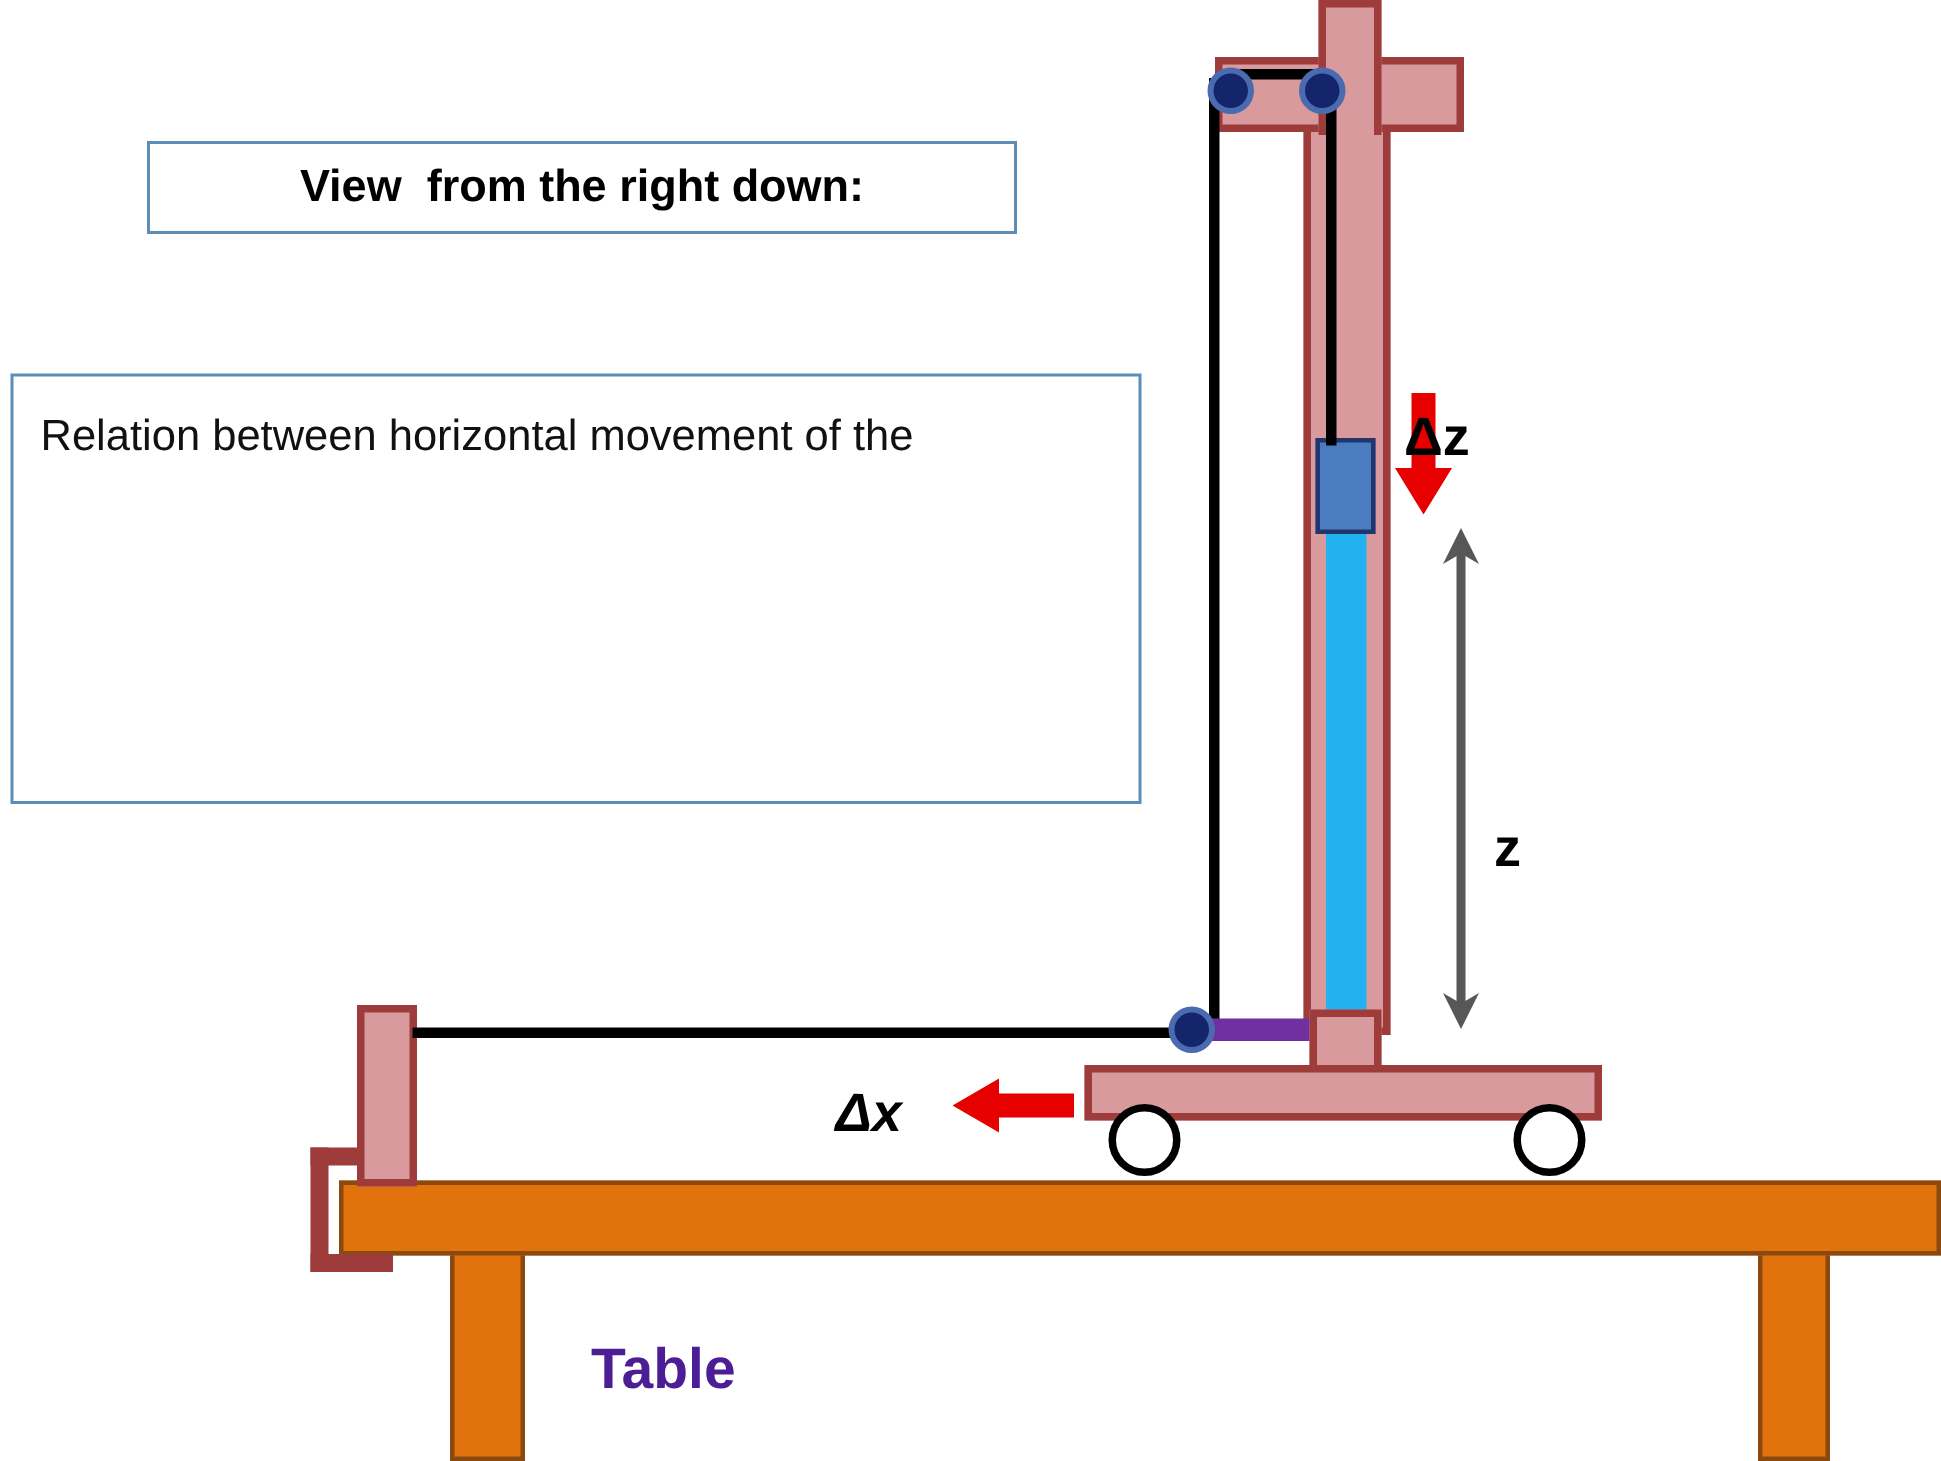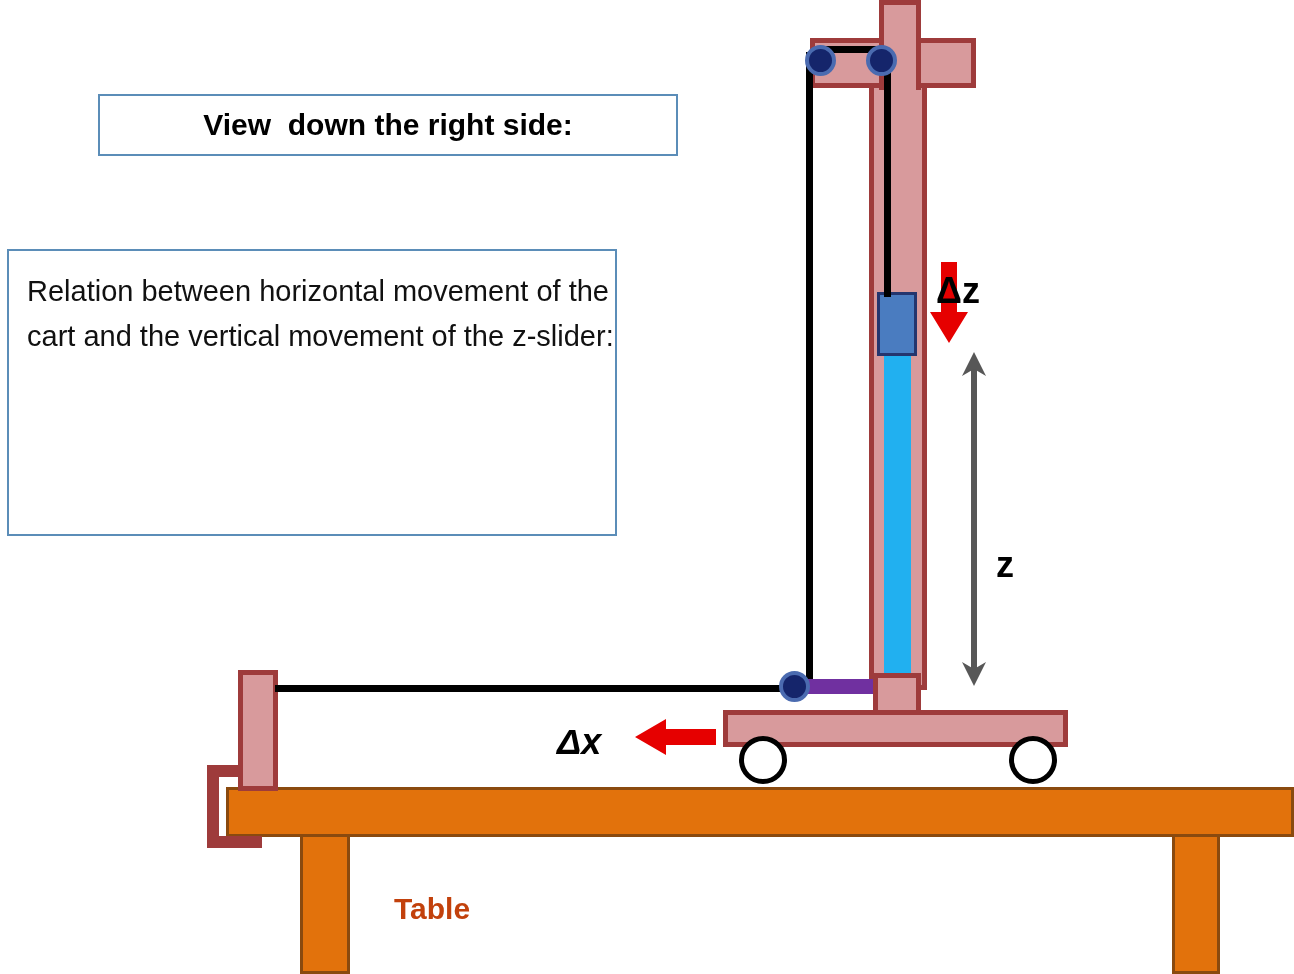--- a/index.html
+++ b/index.html
@@ -37,21 +37,21 @@
   #title-text {
     font-size: 30px;
     font-weight: bold;
     color: #000000;
     letter-spacing: 0px;
     white-space: pre;
   }
   #relation-box {
     left: 7px;
     top: 249px;
-    width: 610px;
+    width: 754px;
     height: 287px;
     padding: 18px 4px 0 18px;
   }
   #relation-box .line {
     font-size: 29px;
     color: #111111;
     line-height: 45px;
     white-space: pre;
   }
   #relation-box .spacer {
@@ -119,23 +119,23 @@
   
   .big-label {
     position: absolute;
     font-size: 36px;
     font-weight: bold;
     color: #000000;
     white-space: pre;
   }
   #table-label {
     position: absolute;
-    font-size: 30px;
+    font-size: 38px;
     font-weight: bold;
-    color: #c2410c;
+    color: #4c1d95;
     white-space: pre;
   }
 
   
   .arrow-svg {
     position: absolute;
     overflow: visible;
   }
 </style>
 </head>
@@ -191,24 +191,23 @@
     <polygon points="12,334 0,310 12,317 24,310" fill="#575757"></polygon>
   </svg>
   <div class="big-label" style="left:996px; top:544px;">z</div>
 
   <svg class="arrow-svg" style="left:635px; top:718px;" width="82" height="38" viewBox="0 0 82 38">
     <polygon points="0,19 31,1 31,11 81,11 81,27 31,27 31,37" fill="#e60000"></polygon>
   </svg>
   <div class="big-label" style="left:557px; top:721px;font-style:italic;">Δx</div>
 
   <div class="callout" id="title-box">
-    <span id="title-text">View  down the right side:</span>
+    <span id="title-text">View  from the right down:</span>
   </div>
 
   <div class="callout" id="relation-box">
     <div class="line">Relation between horizontal movement of the</div>
-    <div class="line">cart and the vertical movement of the z-slider:</div>
     <div class="spacer"></div>
   </div>
 
   <div id="table-label" style="left:394px; top:892px;">Table</div>
 
 </div>
 
 </body></html>

